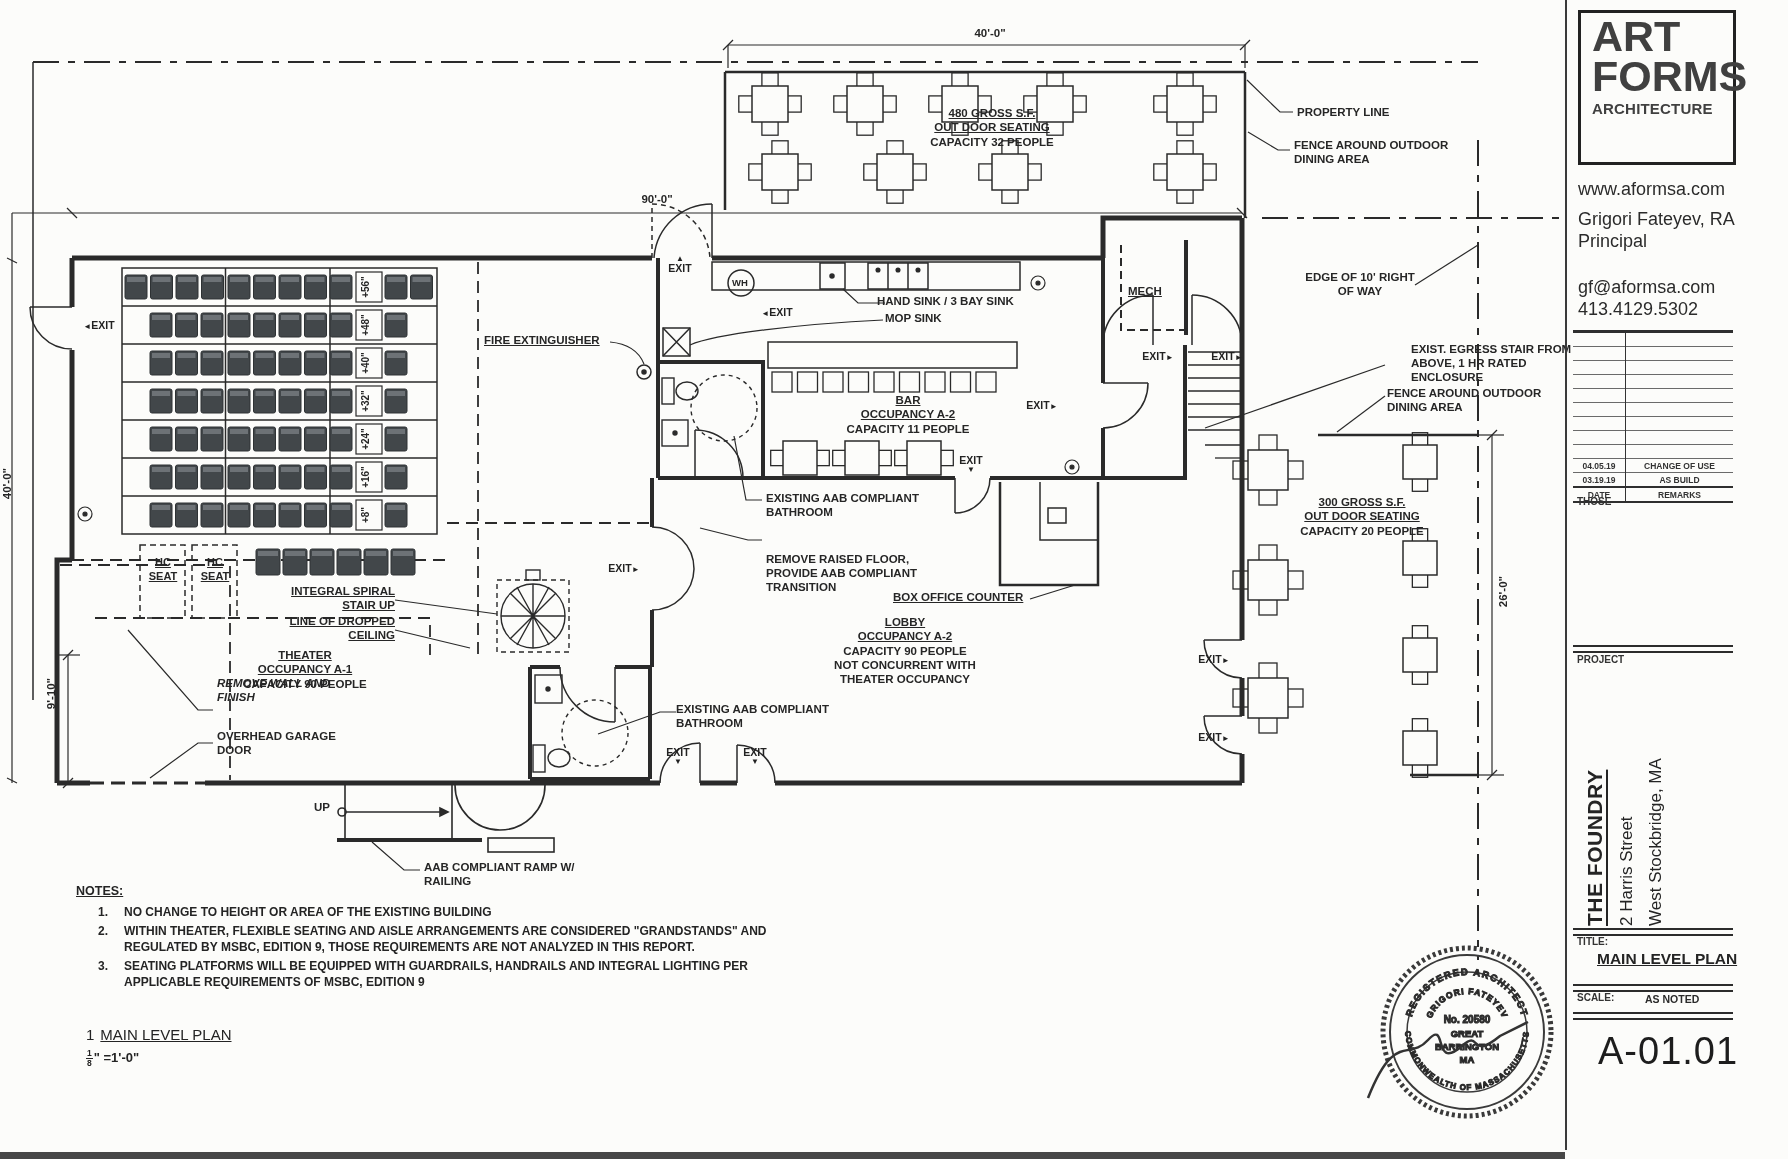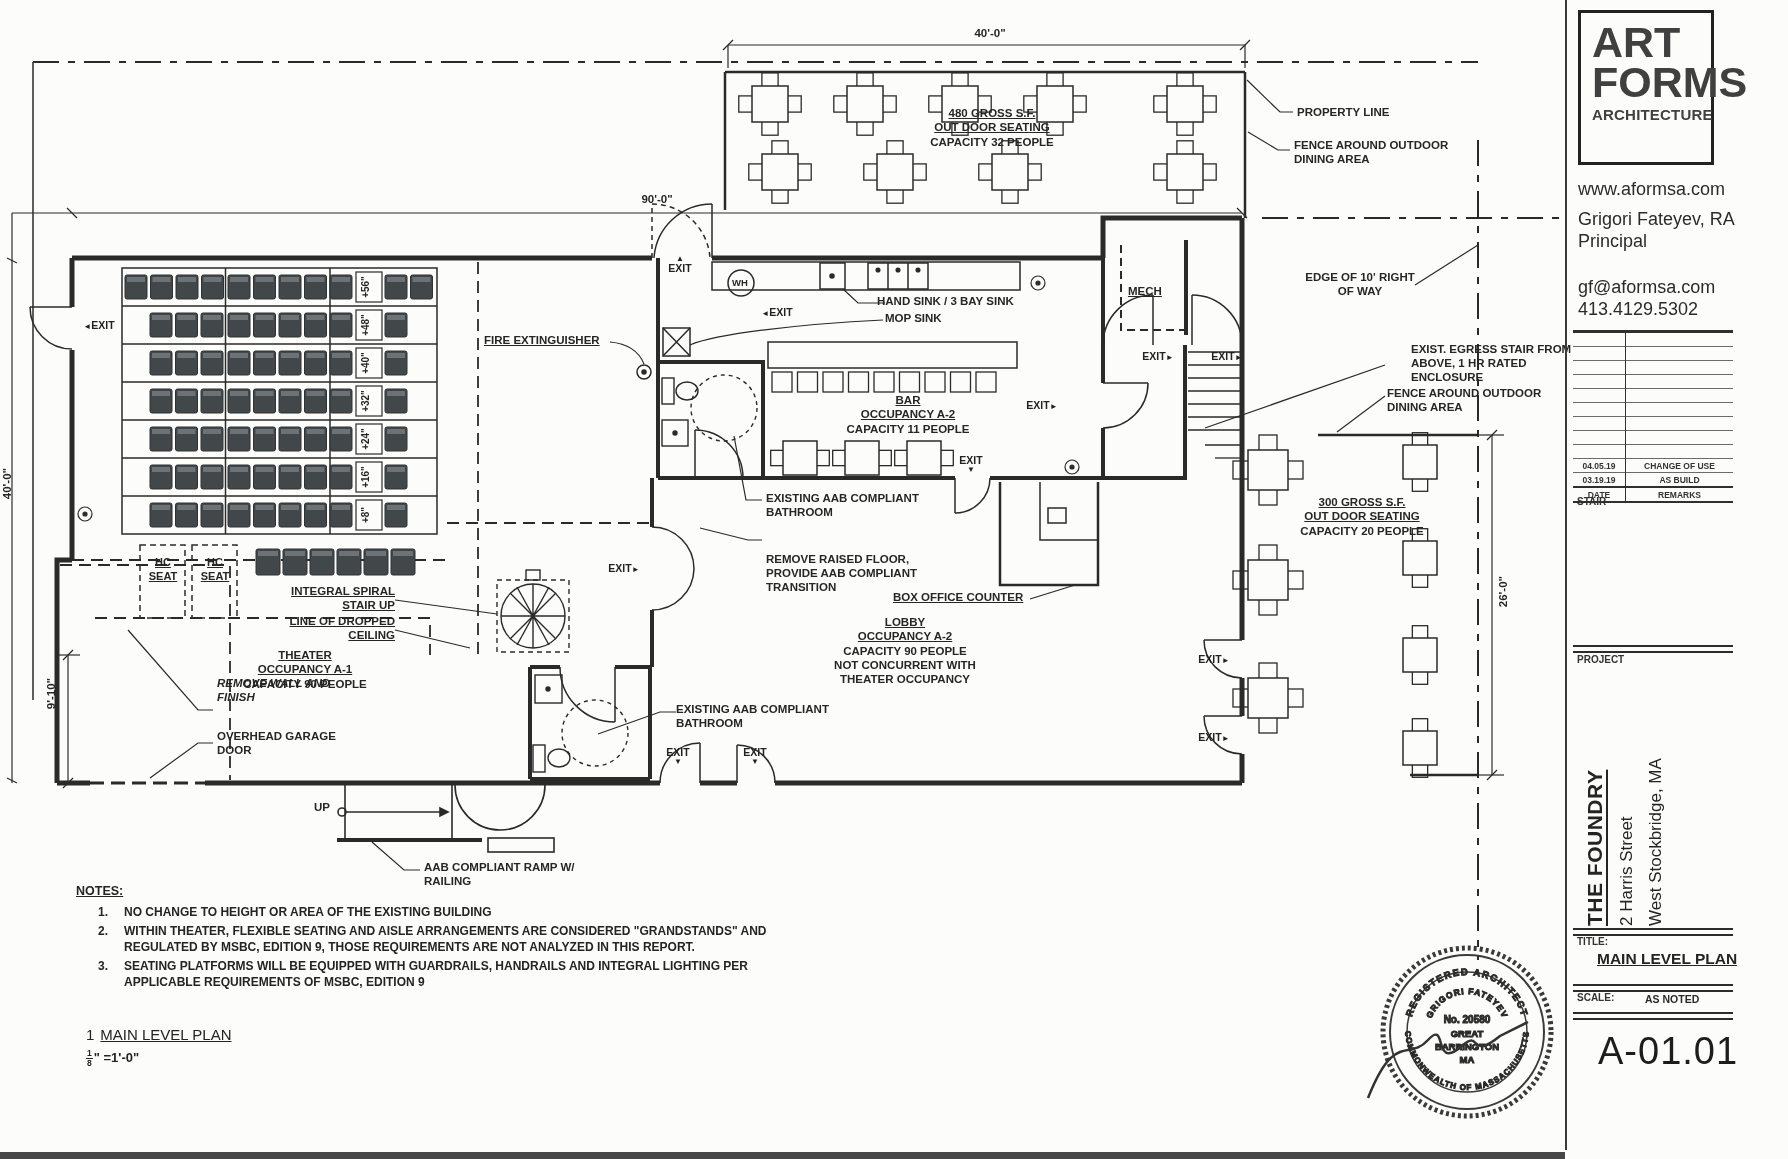--- a/index.html
+++ b/index.html
@@ -26,21 +26,21 @@
   .note-row .tx{max-width:690px;line-height:1.33;}
   
   .caption{position:absolute;left:86px;top:1026px;color:#242424;}
   .caption .l1{font-size:15px;font-weight:normal;}
   .caption .l1 .t{text-decoration:underline;margin-left:6px;}
   .caption .l2{margin-top:6px;font-size:13px;font-weight:bold;}
   .frac{display:inline-block;vertical-align:-4px;text-align:center;font-size:8.5px;line-height:1;margin-right:1px;}
   .frac .n{display:block;border-bottom:1px solid #242424;padding:0 1px;}
   
   .tb-sep{position:absolute;left:1565px;top:0;width:2px;height:1150px;background:#3a3a3a;}
-  .logo-box{position:absolute;left:1578px;top:10px;width:136px;height:155px;border:3px solid #222;box-sizing:border-box;padding:10px 0 0 11px;}
+  .logo-box{position:absolute;left:1578px;top:10px;width:158px;height:155px;border:3px solid #222;box-sizing:border-box;padding:4px 0 0 11px;}
   .logo-box .a{font-size:43px;font-weight:bold;line-height:.92;color:#404040;letter-spacing:0;}
   .logo-box .c{font-size:15px;font-weight:bold;color:#404040;margin-top:4px;letter-spacing:.2px;}
   .tb-contact{position:absolute;left:1578px;font-size:18px;color:#2b2b2b;line-height:1.25;}
   .rev{position:absolute;left:1573px;top:330px;width:160px;border-collapse:collapse;border-top:3px solid #2f2f2f;border-bottom:2px solid #2f2f2f;}
   .rev td{border-top:1px solid #6a6a6a;height:13px;font-size:8.5px;font-weight:bold;text-align:center;color:#333;padding:0;}
   .rev td:first-child{width:52px;border-right:1.5px solid #333;}
   .rev tr.hdr td{border-top:2px solid #2f2f2f;}
   .tb-tag{position:absolute;left:1577px;font-size:10px;font-weight:bold;color:#333;}
   .hr2{position:absolute;left:1573px;width:160px;height:4px;border-top:2px solid #2c2c2c;border-bottom:2px solid #2c2c2c;}
   .vtext{position:absolute;writing-mode:vertical-rl;transform:rotate(180deg);font-weight:bold;color:#242424;}
@@ -733,21 +733,21 @@
     <td>03.19.19</td>
     <td>AS BUILD</td>
   </tr>
   <tr class="hdr">
     <td>DATE</td>
     <td>REMARKS</td>
   </tr>
 </tbody>
     </table>
 
-<div class="tb-tag" style="top:496px;">STAIR</div>
+<div class="tb-tag" style="top:496px;">THOSE</div>
 
 <div class="hr2" style="top:645px;"></div>
 <div class="tb-tag" style="top:654px;">PROJECT</div>
 
 <div class="vtext vt-name">THE FOUNDRY</div>
 <div class="vtext vt-a1">2 Harris Street</div>
 <div class="vtext vt-a2">West Stockbridge, MA</div>
 
 <div class="hr2" style="top:928px;"></div>
 <div class="tb-tag" style="top:936px;">TITLE:</div>

